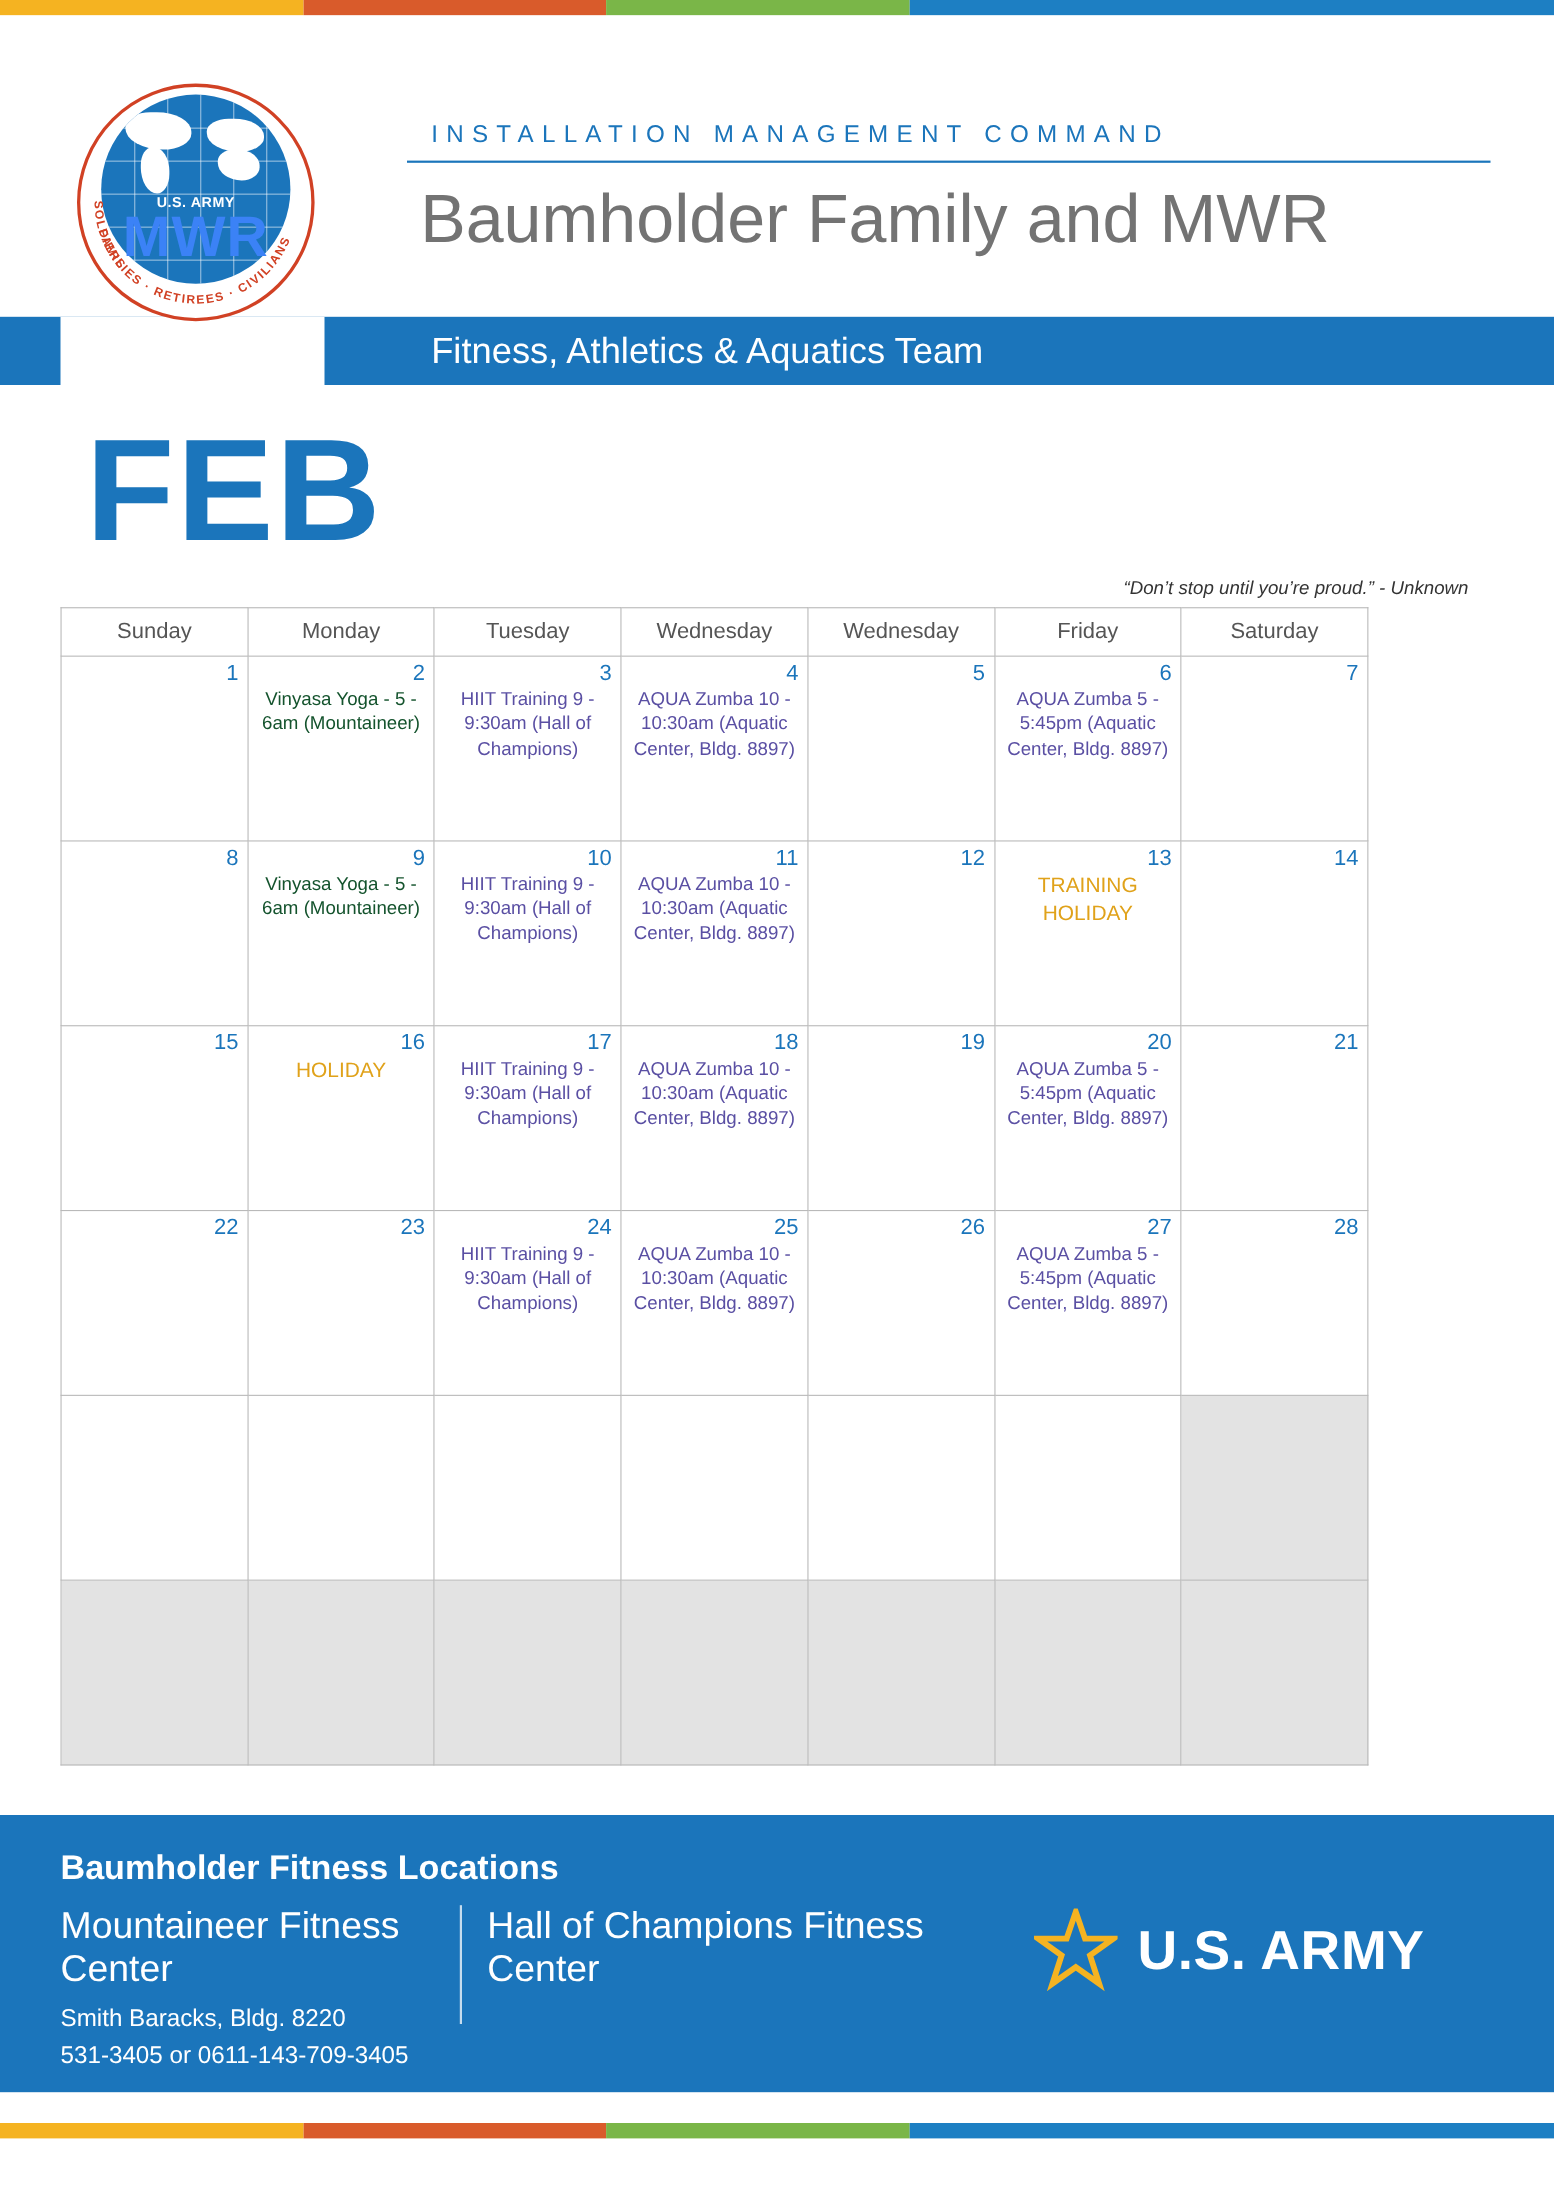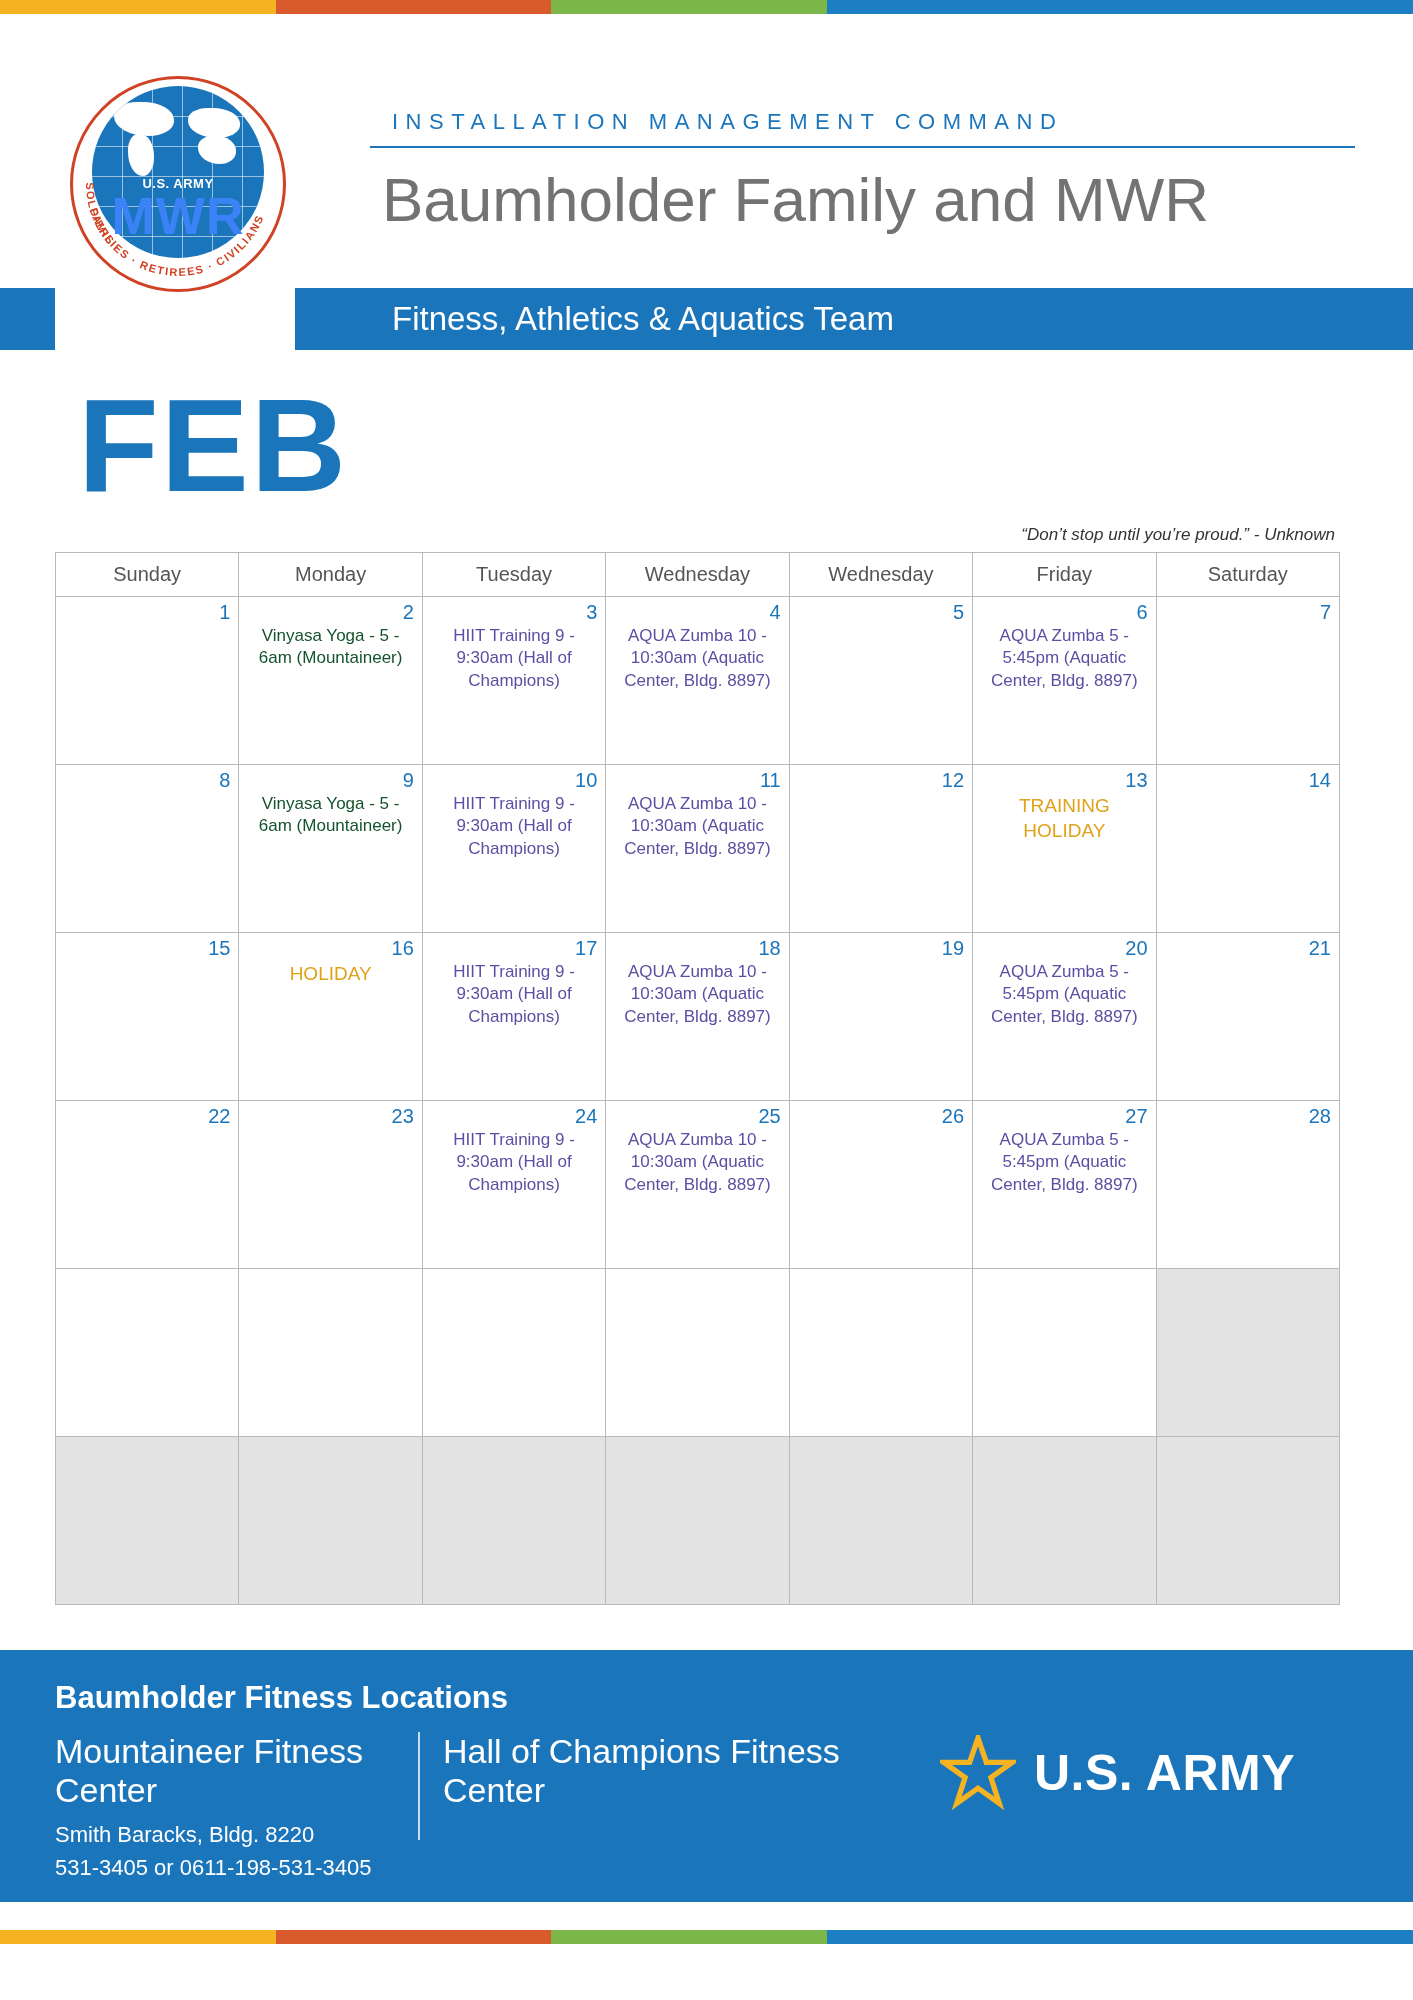--- a/index.html
+++ b/index.html
@@ -153,21 +153,21 @@
     font-size: 17px;
     font-style: italic;
     color: #333333;
     font-family: "Liberation Sans", sans-serif;
   }
 
   
   .cal {
     position: absolute;
     left: 55px; top: 552px;
-    width: 1285px;
+    width: 1189px;
     border-collapse: collapse;
     table-layout: fixed;
   }
   .cal th {
     height: 44px;
     border: 1px solid #b9b9b9;
     background: #ffffff;
     color: #555555;
     font-size: 20px;
     font-weight: 400;
@@ -484,21 +484,21 @@
     </tbody>
 </table>
 
 <div class="footer">
   <h2>Baumholder Fitness Locations</h2>
 
   <div class="loc loc1">
     <div class="lname">Mountaineer Fitness Center</div>
     <div class="laddr">
       <div>Smith Baracks, Bldg. 8220</div>
-      <div>531-3405 or 0611-198-531-3405</div>
+      <div>531-3405 or 0611-143-709-3405</div>
     </div>
   </div>
 
   <div class="divider-v"></div>
 
   <div class="loc loc2">
     <div class="lname">Hall of Champions Fitness Center</div>
   </div>
 
   <div class="army-lockup">

